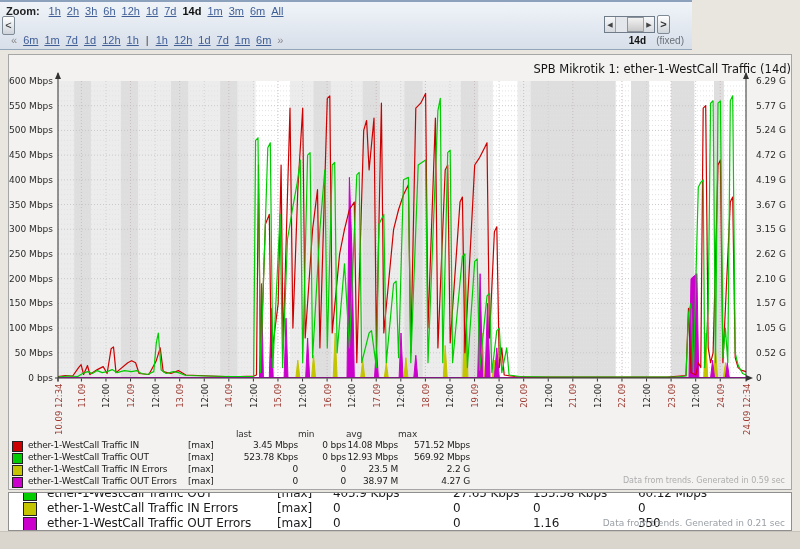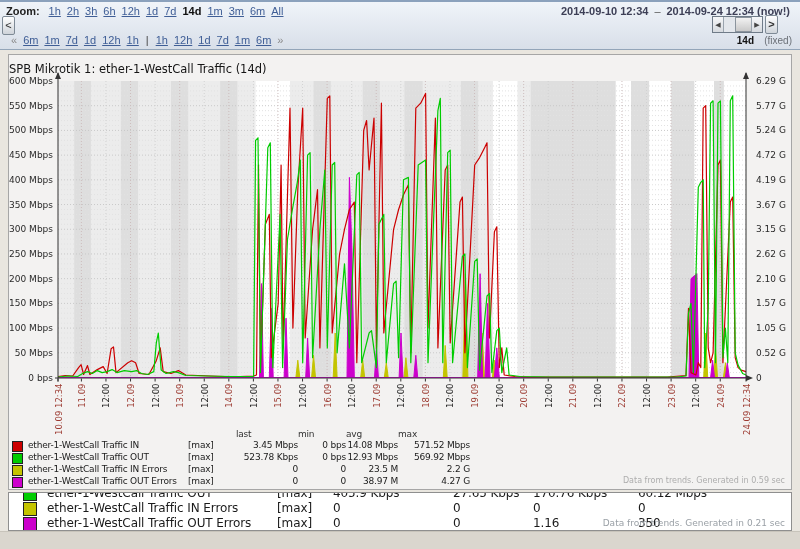--- a/index.html
+++ b/index.html
@@ -4,21 +4,21 @@
 <style>
   html,body{margin:0;padding:0;}
   body{
     width:800px;height:549px;position:relative;overflow:hidden;
     background:#e9e6df;
     font-family:"Liberation Sans", sans-serif;
     -webkit-font-smoothing:antialiased;
   }
   
   .toolbar{
-    position:absolute;left:0;top:0;width:800px;height:47px;
+    position:absolute;left:0;top:0;width:692px;height:47px;
     background:linear-gradient(#f0f4f9,#d8dfe9);
     border-top:2px solid #8ba1bc;border-bottom:1px solid #93a5b9;
   }
   .zoomrow{position:absolute;left:6px;top:3px;font-size:11px;color:#222;white-space:nowrap;}
   .zoomrow b{margin-right:6px;}
   .tlink{color:#3f5e96;text-decoration:underline;margin:0 3px;cursor:pointer;font-size:11px;}
   .tactive{color:#111;font-weight:bold;margin:0 3px;font-size:11px;}
   .graysym{color:#8a8a8a;margin:0 3px;font-size:11px;}
   .pipe{color:#444;margin:0 4px;font-size:11px;}
   .dates{position:absolute;right:10px;top:3px;font-size:11px;font-weight:bold;color:#3d3f56;white-space:nowrap;}
@@ -40,21 +40,21 @@
   .sl-thumb{position:absolute;top:0;left:22px;width:17px;height:15px;
     background:linear-gradient(#f2f2f2,#c9c9c9);border:1px solid #8b949d;box-sizing:border-box;}
   .navrow{position:absolute;left:8px;top:32px;font-size:11px;white-space:nowrap;}
   .period{position:absolute;right:46px;top:33px;font-size:10px;font-weight:bold;color:#111;}
   .fixedlbl{position:absolute;right:8px;top:33px;font-size:10px;color:#6b7077;cursor:pointer;text-align:center;}
   
   .panel1{
     position:absolute;left:8px;top:54px;width:782px;height:434px;
     background:#f3f2f1;border:1px solid #a6a6a6;box-sizing:content-box;
   }
-  .g1title{position:absolute;top:7px;left:0;width:100%;text-align:left;
+  .g1title{position:absolute;top:7px;left:0;width:100%;text-align:right;
     font-size:11.5px;color:#151515;font-family:"DejaVu Sans", sans-serif;}
   .chartsvg{position:absolute;left:0;top:0;}
   
   .legend1{
     position:absolute;left:3px;top:374px;z-index:2;
     display:grid;grid-template-columns:16px 160px 48px 62px 48px 52px 72px;
     font-family:"DejaVu Sans", sans-serif;font-size:9px;line-height:11px;color:#1b1b1b;
     letter-spacing:-0.2px;
   }
   .legend1 .num{text-align:right;}
@@ -79,23 +79,20 @@
     font-family:"DejaVu Sans", sans-serif;}
   .bottomstrip{position:absolute;left:0;top:531px;width:800px;height:18px;
     background:#dad6ce;border-top:1px solid #c8c4bb;}
 </style>
 </head>
 <body>
 
 <div class="toolbar">
   <div class="zoomrow">
     <b>Zoom:</b><span id="zoom-links"><a class="tlink">1h</a><a class="tlink">2h</a><a class="tlink">3h</a><a class="tlink">6h</a><a class="tlink">12h</a><a class="tlink">1d</a><a class="tlink">7d</a><span class="tactive">14d</span><a class="tlink">1m</a><a class="tlink">3m</a><a class="tlink">6m</a><a class="tlink">All</a></span>
-  </div>
-  <div class="dates">
-    <span>2014-09-10 12:34</span><span class="dsep">–</span><span>2014-09-24 12:34 (now!)</span>
   </div>
   <div class="navbtn" style="left:2px;top:14px;">&lt;</div>
   <div class="navbtn big" style="right:22px;top:13px;">&gt;</div>
   <div class="slider">
     <div class="sl-arrow l">◀</div>
     <div class="sl-thumb"></div>
     <div class="sl-arrow r">▶</div>
   </div>
   <div class="navrow">
     <span class="graysym">«</span><span id="nav-back"><a class="tlink">6m</a><a class="tlink">1m</a><a class="tlink">7d</a><a class="tlink">1d</a><a class="tlink">12h</a><a class="tlink">1h</a></span><span class="pipe">|</span><span id="nav-forward"><a class="tlink">1h</a><a class="tlink">12h</a><a class="tlink">1d</a><a class="tlink">7d</a><a class="tlink">1m</a><a class="tlink">6m</a></span><span class="graysym">»</span>
@@ -357,21 +354,21 @@
 
 <div class="panel2">
   <div class="legend2" id="legend2">
       <div>
         <div class="sw2" style="background: rgb(0, 204, 0);"></div>
       </div>
       <div class="">ether-1-WestCall Traffic OUT</div>
       <div class="">[max]</div>
       <div class="num">405.9 Kbps</div>
       <div class="num">27.65 Kbps</div>
-      <div class="num">170.76 Kbps</div>
+      <div class="num">135.58 Kbps</div>
       <div class="num">60.12 Mbps</div>
       <div>
         <div class="sw2" style="background: rgb(196, 196, 0);"></div>
       </div>
       <div class="">ether-1-WestCall Traffic IN Errors</div>
       <div class="">[max]</div>
       <div class="num">0</div>
       <div class="num">0</div>
       <div class="num">0</div>
       <div class="num">0</div>

